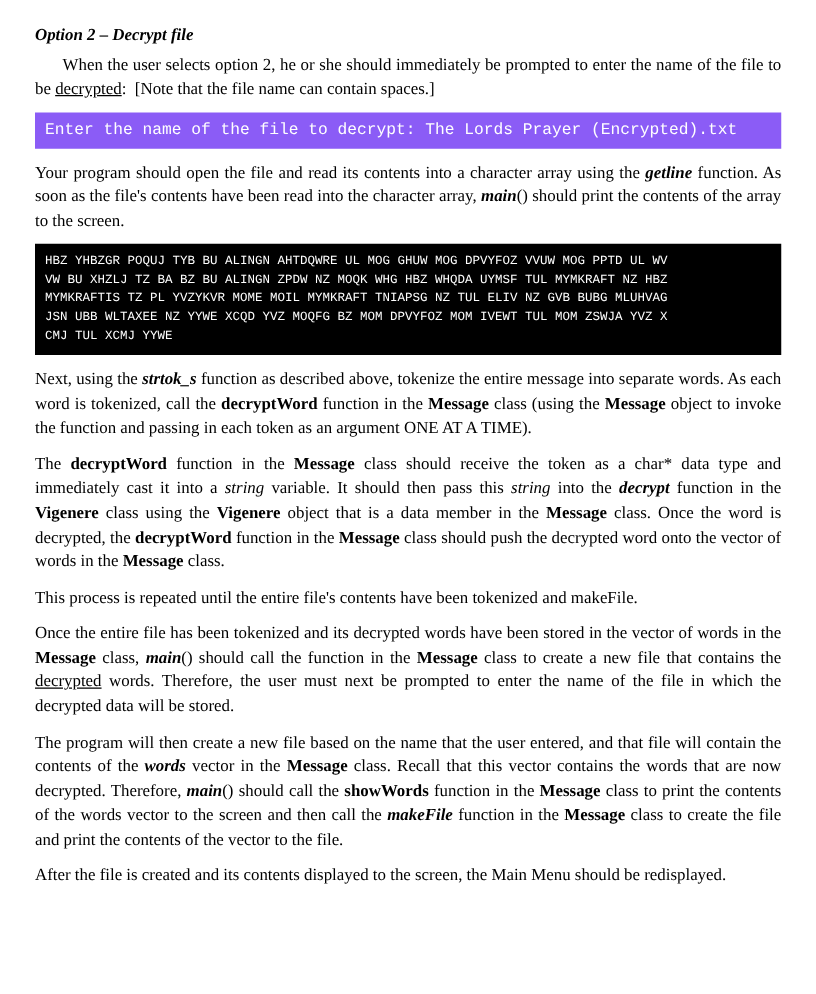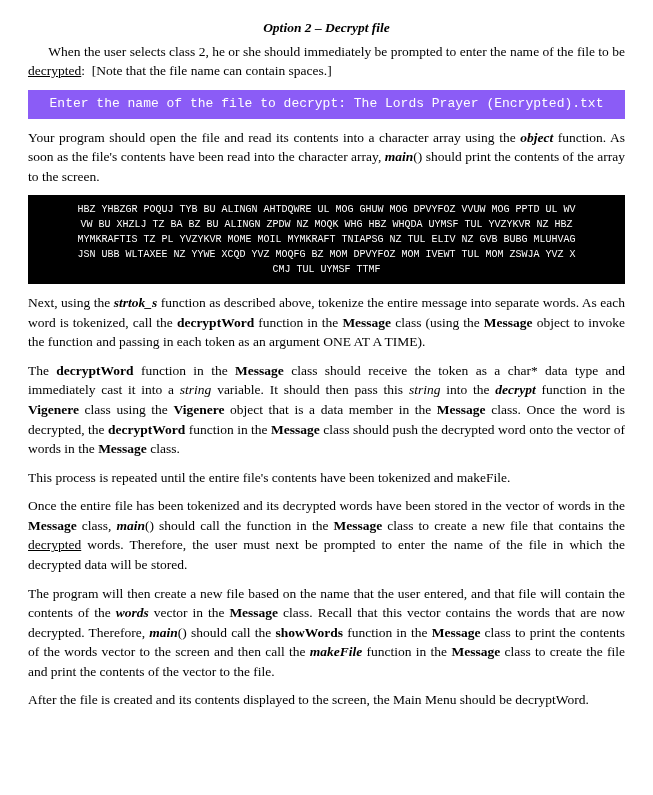--- a/index.html
+++ b/index.html
@@ -1,19 +1,18 @@
 <!DOCTYPE html>
 <html><head>
   <meta charset="utf-8">
   <style>
     * {
       margin: 0;
       padding: 0;
       box-sizing: border-box;
-      text-align: center;
     }
 
     body {
       background: #ffffff;
       font-family: 'Times New Roman', Times, serif;
       font-size: 13.5px;
       line-height: 1.45;
       color: #000000;
       padding: 18px 28px 18px 28px;
       width: 653px;
@@ -66,35 +65,35 @@
     }
   </style>
 </head>
 <body>
 
 <p class="section-title">
   <span>Option 2 – Decrypt file</span>
 </p>
 
 <p class="body-paragraph">
-  &nbsp;&nbsp;&nbsp;&nbsp;&nbsp;&nbsp;When the user selects <span>class</span> 2, he or she should immediately be prompted to enter the name of the file to be <u>decrypted</u>:&nbsp; [Note that the file name can contain spaces.]
+  &nbsp;&nbsp;&nbsp;&nbsp;&nbsp;&nbsp;When the user selects <span>option</span> 2, he or she should immediately be prompted to enter the name of the file to be <u>decrypted</u>:&nbsp; [Note that the file name can contain spaces.]
 </p>
 
 <div class="highlight-bar">Enter the name of the file to decrypt:   The Lords Prayer (Encrypted).txt</div>
 
 <p class="body-paragraph">
-  Your program should open the file and read its contents into a character array using the <em><strong>object</strong></em> function. As soon as the file's contents have been read into the character array, <strong><em>main</em></strong>() should print the contents of the array to the screen.
+  Your program should open the file and read its contents into a character array using the <em><strong>getline</strong></em> function. As soon as the file's contents have been read into the character array, <strong><em>main</em></strong>() should print the contents of the array to the screen.
 </p>
 
 <div class="code-block">
   <span>HBZ YHBZGR POQUJ TYB BU ALINGN AHTDQWRE UL MOG GHUW MOG DPVYFOZ VVUW MOG PPTD UL WV</span><br>
-  <span>VW BU XHZLJ TZ BA BZ BU ALINGN ZPDW NZ MOQK WHG HBZ WHQDA UYMSF TUL YVZYKVR NZ HBZ</span><br>
+  <span>VW BU XHZLJ TZ BA BZ BU ALINGN ZPDW NZ MOQK WHG HBZ WHQDA UYMSF TUL MYMKRAFT NZ HBZ</span><br>
   <span>MYMKRAFTIS TZ PL YVZYKVR MOME MOIL MYMKRAFT TNIAPSG NZ TUL ELIV NZ GVB BUBG MLUHVAG</span><br>
   <span>JSN UBB WLTAXEE NZ YYWE XCQD YVZ MOQFG BZ MOM DPVYFOZ MOM IVEWT TUL MOM ZSWJA YVZ X</span><br>
-  <span>CMJ TUL UYMSF TTMF</span>
+  <span>CMJ TUL XCMJ YYWE</span>
 </div>
 
 <p class="body-paragraph">
   Next, using the <strong><em>strtok_s</em></strong> function as described above, tokenize the entire message into separate words.  As each word is tokenized, call the <strong>decryptWord</strong> function in the <strong>Message</strong> class (using the <strong>Message</strong> object to invoke the function and passing in each token as an argument ONE AT A TIME).
 </p>
 
 <p class="body-paragraph">
   The <strong>decryptWord</strong> function in the <strong>Message</strong> class should receive the token as a char* data type and immediately cast it into a <em>string</em> variable. It should then pass this <em>string</em> into the <strong><em>decrypt</em></strong> function in the <strong>Vigenere</strong> class using the <strong>Vigenere</strong> object that is a data member in the <strong>Message</strong> class.  Once the word is decrypted, the <strong>decryptWord</strong> function in the <strong>Message</strong> class should push the decrypted word onto the vector of words in the <strong>Message</strong> class.
 </p>
 
@@ -104,14 +103,14 @@
 
 <p class="body-paragraph">
   Once the entire file has been tokenized and its decrypted words have been stored in the vector of words in the <strong>Message</strong> class, <strong><em>main</em></strong>() should call the function in the <strong>Message</strong> class to create a new file that contains the <u>decrypted</u> words.  Therefore, the user must next be prompted to enter the name of the file in which the decrypted data will be stored.
 </p>
 
 <p class="body-paragraph">
   The program will then create a new file based on the name that the user entered, and that file will contain the contents of the <strong><em>words</em></strong> vector in the <strong>Message</strong> class.  Recall that this vector contains the words that are now decrypted.  Therefore, <strong><em>main</em></strong>() should call the <strong>showWords</strong> function in the <strong>Message</strong> class to print the contents of the words vector to the screen and then call the <strong><em>makeFile</em></strong> function in the <strong>Message</strong> class to create the file and print the contents of the vector to the file.
 </p>
 
 <p class="body-paragraph">
-  After the file is created and its contents displayed to the screen, the Main Menu should be decryptWord.
+  After the file is created and its contents displayed to the screen, the Main Menu should be redisplayed.
 </p>
 
 </body></html>

